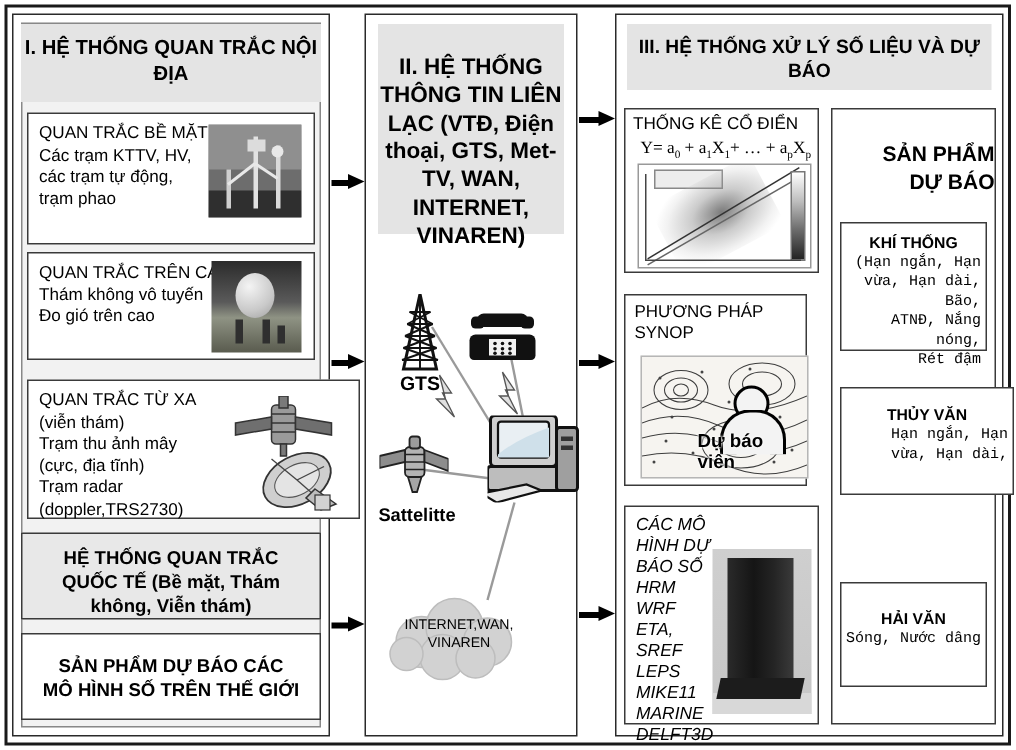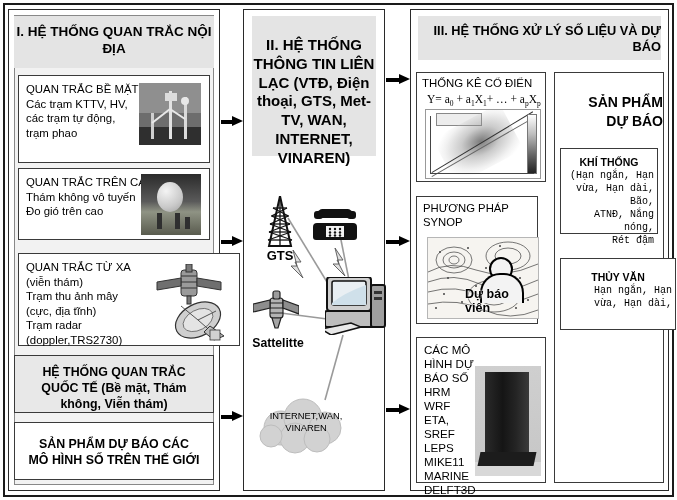--- a/index.html
+++ b/index.html
@@ -52,21 +52,21 @@
     position: absolute;
     box-sizing: border-box;
     background: #e4e4e4;
     font-weight: bold;
     text-align: center;
     color: #000;
     line-height: 1.25;
   }
   #c1title { left: 14px; top: 16px; width: 200px; height: 52px; font-size: 13.5px; padding-top: 8px; }
   #c2title { left: 252px; top: 16px; width: 124px; height: 140px; font-size: 15px; padding-top: 20px; }
-  #c3title { left: 418px; top: 16px; width: 243px; height: 44px; font-size: 12.8px; padding-top: 7px; text-align: right; }
+  #c3title { left: 418px; top: 16px; width: 243px; height: 44px; font-size: 12.8px; padding-top: 7px; }
 
   
   .box {
     position: absolute;
     box-sizing: border-box;
     border: 1.2px solid #3a3a3a;
     background: #ffffff;
     color: #000;
   }
   .box.shaded { background: #e8e8e8; }
@@ -91,21 +91,21 @@
   
   #b-surface  { left: 18px;  top: 75px;  width: 192px; height: 88px; }
   #b-upper    { left: 18px;  top: 168px; width: 192px; height: 72px; }
   #b-remote   { left: 18px;  top: 253px; width: 222px; height: 93px; }
   #b-intl     { left: 14px;  top: 355px; width: 200px; height: 58px; }
   #b-world    { left: 14px;  top: 422px; width: 200px; height: 58px; }
 
   
   #b-stat     { left: 416px; top: 72px;  width: 130px; height: 110px; }
   #b-synop    { left: 416px; top: 196px; width: 122px; height: 128px; }
-  #b-models   { left: 416px; top: 337px; width: 130px; height: 146px; }
+  #b-models   { left: 416px; top: 337px; width: 130px; height: 146px; font-style: italic; }
   #b-products { left: 554px; top: 72px;  width: 110px; height: 411px; }
   #b-met      { left: 560px; top: 148px; width: 98px;  height: 86px; }
   #b-hydro    { left: 560px; top: 258px; width: 116px;  height: 72px; }
   #b-ocean    { left: 560px; top: 388px; width: 98px;  height: 70px; }
 
   #b-products .prod-title {
     position: absolute;
     left: 0; right: 0; top: 20px;
     text-align: right;
     font-weight: bold;
@@ -613,20 +613,24 @@
 ATNĐ, Nắng nóng,
 Rét đậm</span>
   </div>
 
   <div class="box sub-box" id="b-hydro">
     <span class="sub-head" style="padding-top:12px;">THỦY VĂN</span>
     <span class="txt" style="padding-top:1px;">Hạn ngắn, Hạn
 vừa, Hạn dài,</span>
   </div>
 
+  <div class="box sub-box" id="b-ocean">
+    <span class="sub-head" style="padding-top:18px;">HẢI VĂN</span>
+    <span class="txt" style="padding-top:1px;">Sóng, Nước dâng</span>
+  </div>
 
   <div class="arrow" style="left:221px; top:116px; width:22px;">
     <div class="shaft" style="width:12px;"></div>
       <div class="head" style="left:11px;"></div>
   </div>
   <div class="arrow" style="left:221px; top:236px; width:22px;">
     <div class="shaft" style="width:12px;"></div>
       <div class="head" style="left:11px;"></div>
   </div>
   <div class="arrow" style="left:221px; top:411px; width:22px;">

